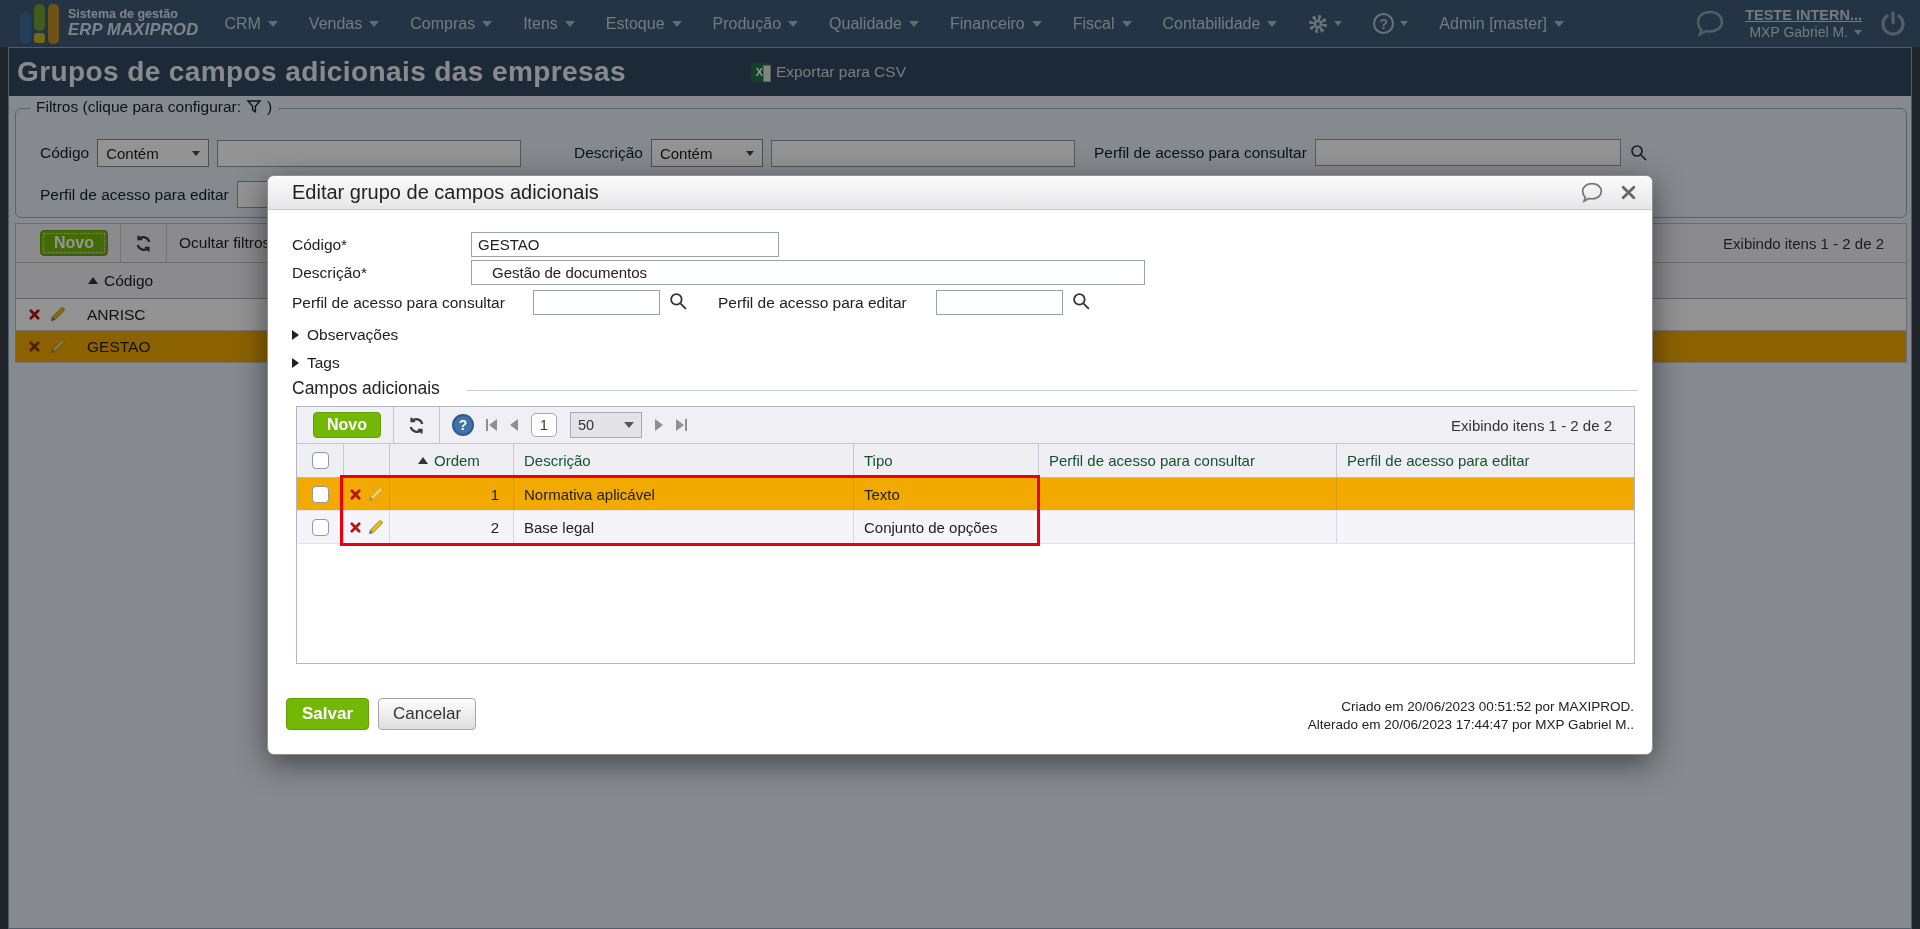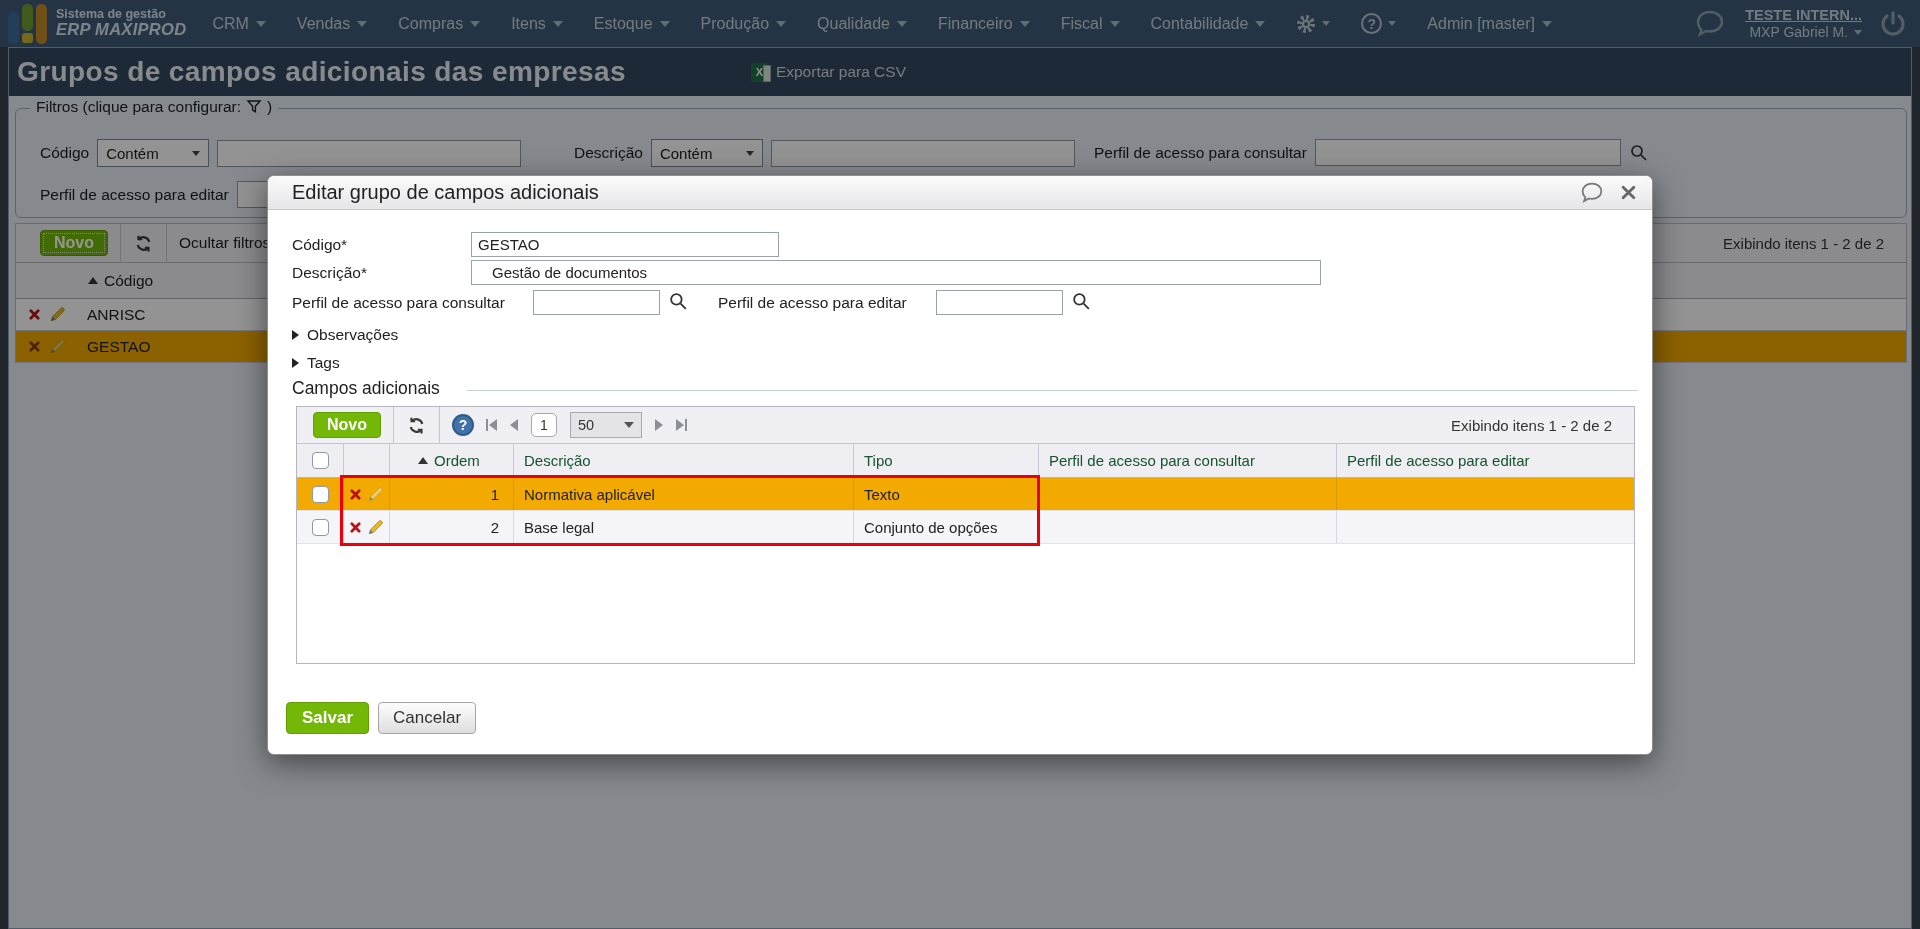--- a/index.html
+++ b/index.html
@@ -3,21 +3,21 @@
 <meta charset="utf-8">
 <style>
   * { margin:0; padding:0; box-sizing:border-box; }
   html,body { width:1920px; height:929px; overflow:hidden; }
   body { font-family:"Liberation Sans","DejaVu Sans",sans-serif; background:#39424E; }
   .app { position:relative; width:1920px; height:929px; }
 
   
   .navbar { position:absolute; left:0; top:0; width:1920px; height:47px;
     background:#3E5A77; display:flex; align-items:center; z-index:1; }
-  .logo { display:flex; align-items:center; margin-left:8px; cursor:pointer; }
+  .logo { display:flex; align-items:center; margin-left:20px; cursor:pointer; }
   .logo-bars { display:flex; align-items:flex-end; gap:3px; height:40px; }
   .lb { width:11px; border-radius:5px; }
   .lb1 { height:32px; background:#3D6B99; }
   .lb2col { display:flex; flex-direction:column; gap:2px; justify-content:flex-start; height:40px; }
   .lb2 { height:27px; background:#6E9E2F; border-radius:5px; width:11px; }
   .lb2b { height:10px; background:#C9B62E; border-radius:3px; width:11px; }
   .lb3 { height:40px; background:#C08A28; }
   .logo-text { margin-left:9px; color:#D8E3EC; line-height:1.05; }
   .logo-text .l1 { font-size:12.5px; font-weight:bold; }
   .logo-text .l2 { font-size:16.5px; font-weight:bold; font-style:italic; letter-spacing:.3px; }
@@ -356,21 +356,21 @@
             <path d="M2 2l10 10M12 2L2 12"></path>
           </svg>
       </div>
     </div>
 
     <div class="modal-body">
       <span class="mlabel" style="left:24px; top:26px;">Código*</span>
       <input class="minput" style="left: 203px; top: 22px; width: 308px;" value="GESTAO">
 
       <span class="mlabel" style="left:24px; top:54px;">Descrição*</span>
-      <input class="minput" style="left: 203px; top: 50px; width: 850px; padding-left: 20px;" value="Gestão de documentos">
+      <input class="minput" style="left: 203px; top: 50px; width: 674px; padding-left: 20px;" value="Gestão de documentos">
 
       <span class="mlabel" style="left:24px; top:84px;">Perfil de acesso para consultar</span>
       <input class="minput" style="left: 265px; top: 80px; width: 127px;">
       <svg class="svgicon" style="position:absolute; left:400px; top:81px;" width="21" height="21" viewBox="0 0 20 20" fill="none" stroke="#333" stroke-width="1.7">
           <circle cx="8" cy="8" r="5"></circle>
           <path d="M12 12l5 5"></path>
         </svg>
 
       <span class="mlabel" style="left:450px; top:84px;">Perfil de acesso para editar</span>
       <input class="minput" style="left: 668px; top: 80px; width: 127px;">
@@ -493,17 +493,21 @@
           <div class="mg-cell w-pc"></div>
           <div class="mg-cell w-pe"></div>
         </div>
       </div>
 
       <div class="annotation-red"></div>
 
       <div class="modal-footer">
         <button class="btn-salvar">Salvar</button>
         <button class="btn-cancelar">Cancelar</button>
+        <div class="audit">
+          <div>Criado em 20/06/2023 00:51:52 por MAXIPROD.</div>
+          <div>Alterado em 20/06/2023 17:44:47 por MXP Gabriel M..</div>
+        </div>
       </div>
     </div>
   </div>
 
 </div>
 
 </body></html>

